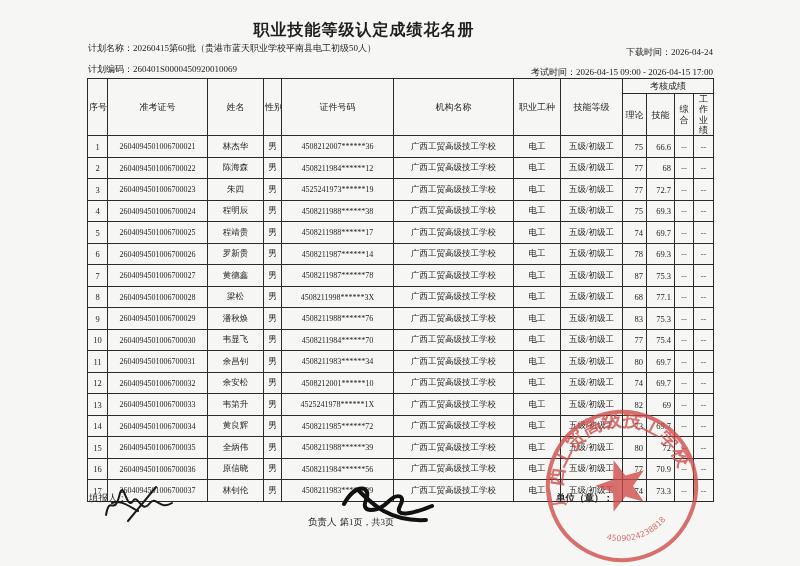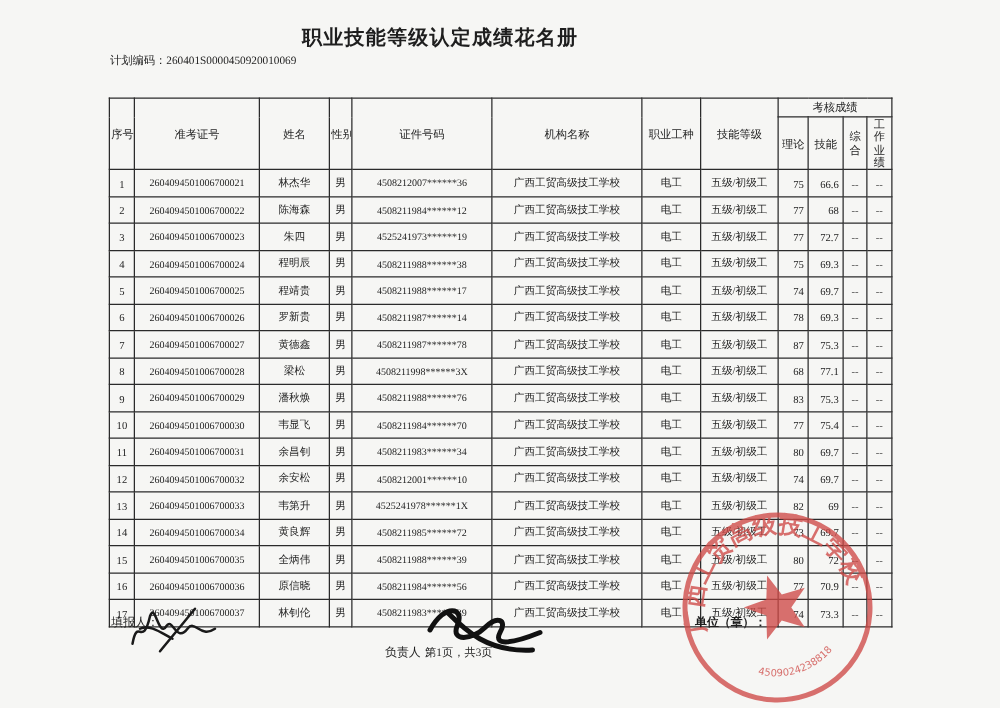--- a/index.html
+++ b/index.html
@@ -6,21 +6,21 @@
   html, body { width: 800px; height: 566px; }
   body {
     background: #f6f6f4;
     font-family: "Liberation Serif", "DejaVu Serif", serif;
     color: #1e1e1e;
     position: relative;
     overflow: hidden;
   }
   .page-title {
     position: absolute;
-    top: 20px; left: 0; width: 704px;
+    top: 20px; left: 12px; width: 704px;
     text-align: center;
     font-size: 16px;
     font-weight: bold;
     letter-spacing: 1px;
   }
   .meta-left {
     position: absolute;
     left: 88px; top: 42px;
     font-size: 9px;
   }
@@ -82,25 +82,34 @@
     pointer-events: none;
   }
 </style>
 </head>
 <body>
 
 <div class="page-title">职业技能等级认定成绩花名册</div>
 
 <div class="meta-left">
   <div class="meta-line">
+    <span>计划名称：</span><span>20260415第60批（贵港市蓝天职业学校平南县电工初级50人）</span>
+  </div>
+  <div class="meta-line">
     <span>计划编码：</span><span>260401S0000450920010069</span>
   </div>
 </div>
 
 <div class="meta-right">
+  <div class="meta-line">
+    <span>下载时间：</span><span>2026-04-24</span>
+  </div>
+  <div class="meta-line">
+    <span>考试时间：</span><span>2026-04-15 09:00 - 2026-04-15 17:00</span>
+  </div>
 </div>
 
 <table class="roster">
   <colgroup>
     <col style="width:20px">
       <col style="width:100px">
       <col style="width:56px">
       <col style="width:18px">
     <col style="width:112px">
       <col style="width:120px">

